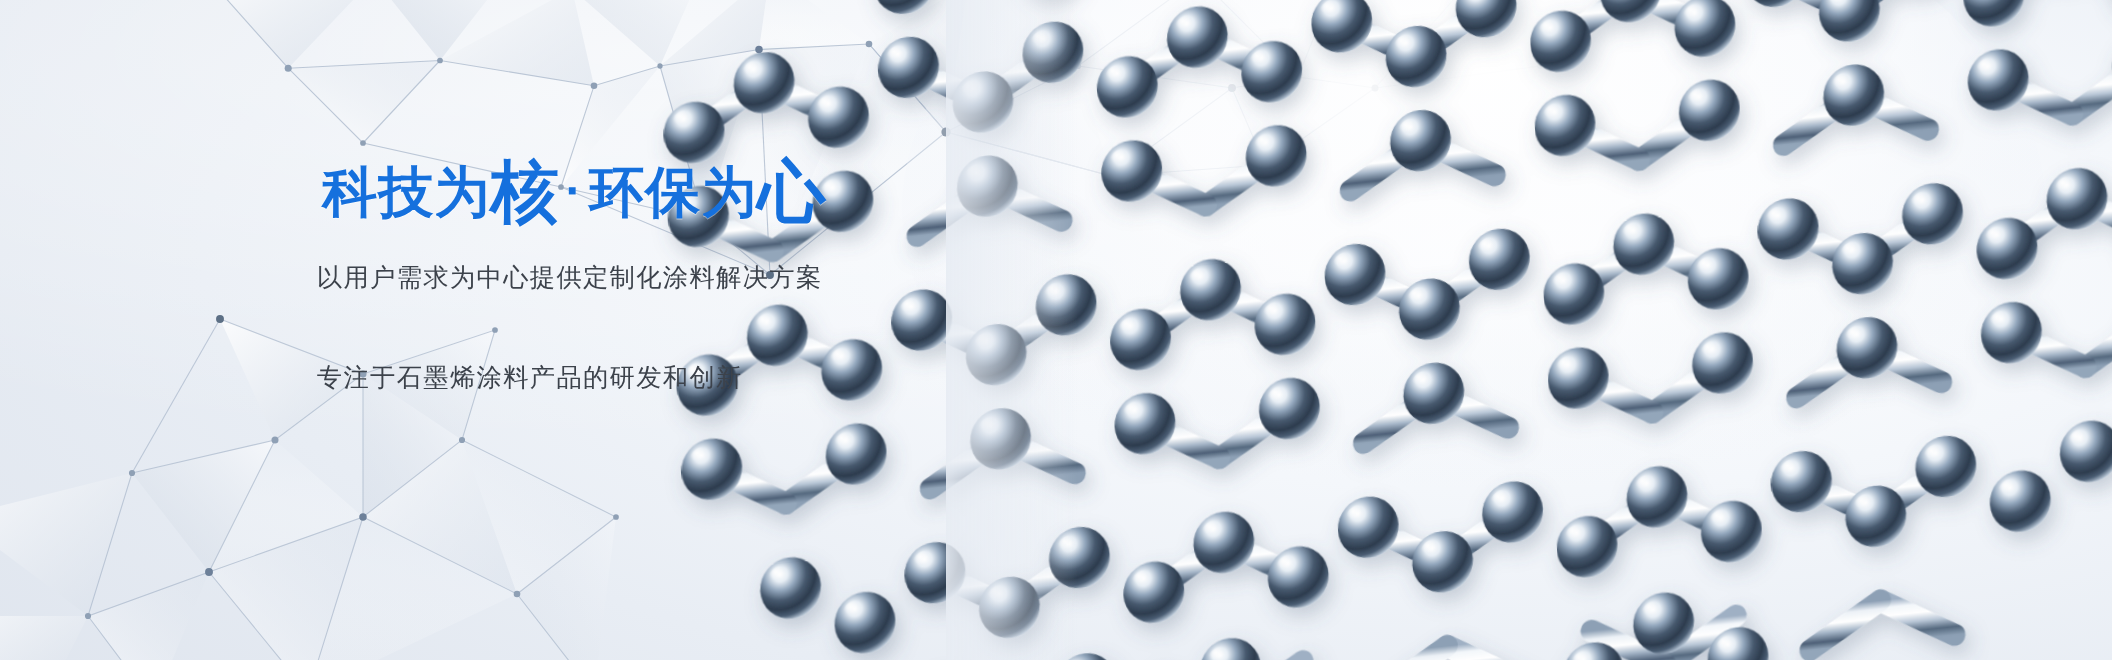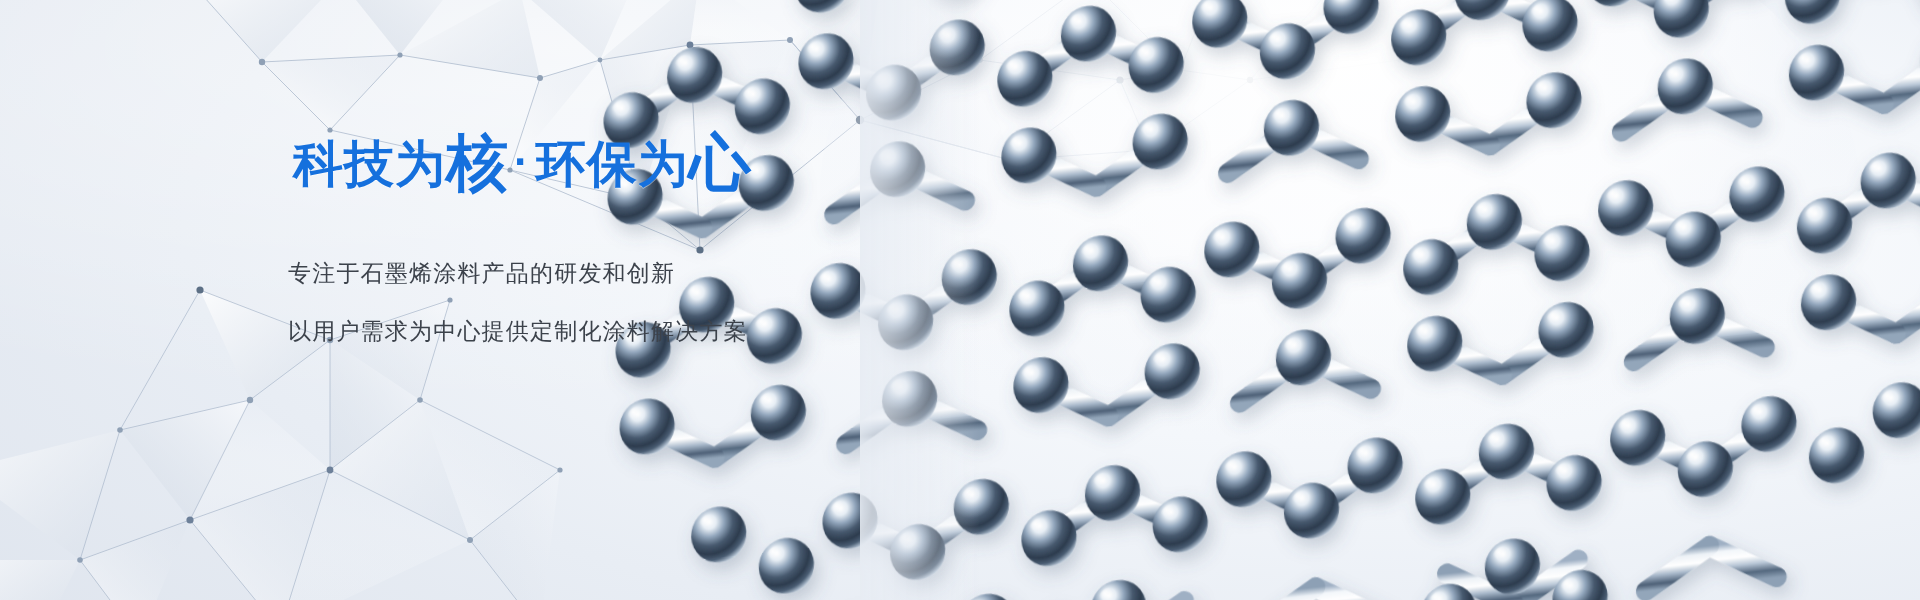--- a/index.html
+++ b/index.html
@@ -12,21 +12,21 @@
   #banner{
     position:relative;width:1920px;height:600px;overflow:hidden;
     background:
       radial-gradient(120% 140% at 72% 38%, #ffffff 0%, #f4f7fb 26%, #e8edf4 52%, #dfe5ee 76%, #dde3ec 100%);
   }
   .layer{position:absolute;left:0;top:0;width:1920px;height:600px;}
   .layer svg{display:block;width:1920px;height:600px;}
 
   
   #text-block{
-    position:absolute;left:288px;top:132px;width:760px;z-index:40;
+    position:absolute;left:288px;top:144px;width:760px;z-index:40;
   }
   #headline{
     font-family:"Liberation Sans","DejaVu Sans",sans-serif;
     font-weight:bold;
     color:#1570dd;
     font-size:50px;
     line-height:1;
     letter-spacing:1px;
     white-space:nowrap;
     margin:0 0 0 5px;
@@ -411,17 +411,17 @@
       </defs>
     </svg>
   </div>
 
   <div id="text-block">
 
     <h1 id="headline">
       <span>科技为</span><span class="big">核</span><span class="dot">·</span><span>环保为</span><span class="big">心</span>
     </h1>
 
+    <div id="sub2" class="sub-line">以用户需求为中心提供定制化涂料解决方案</div>
     <div id="sub1" class="sub-line">专注于石墨烯涂料产品的研发和创新</div>
-    <div id="sub2" class="sub-line">以用户需求为中心提供定制化涂料解决方案</div>
   </div>
 
 </div>
 
 </body></html>

